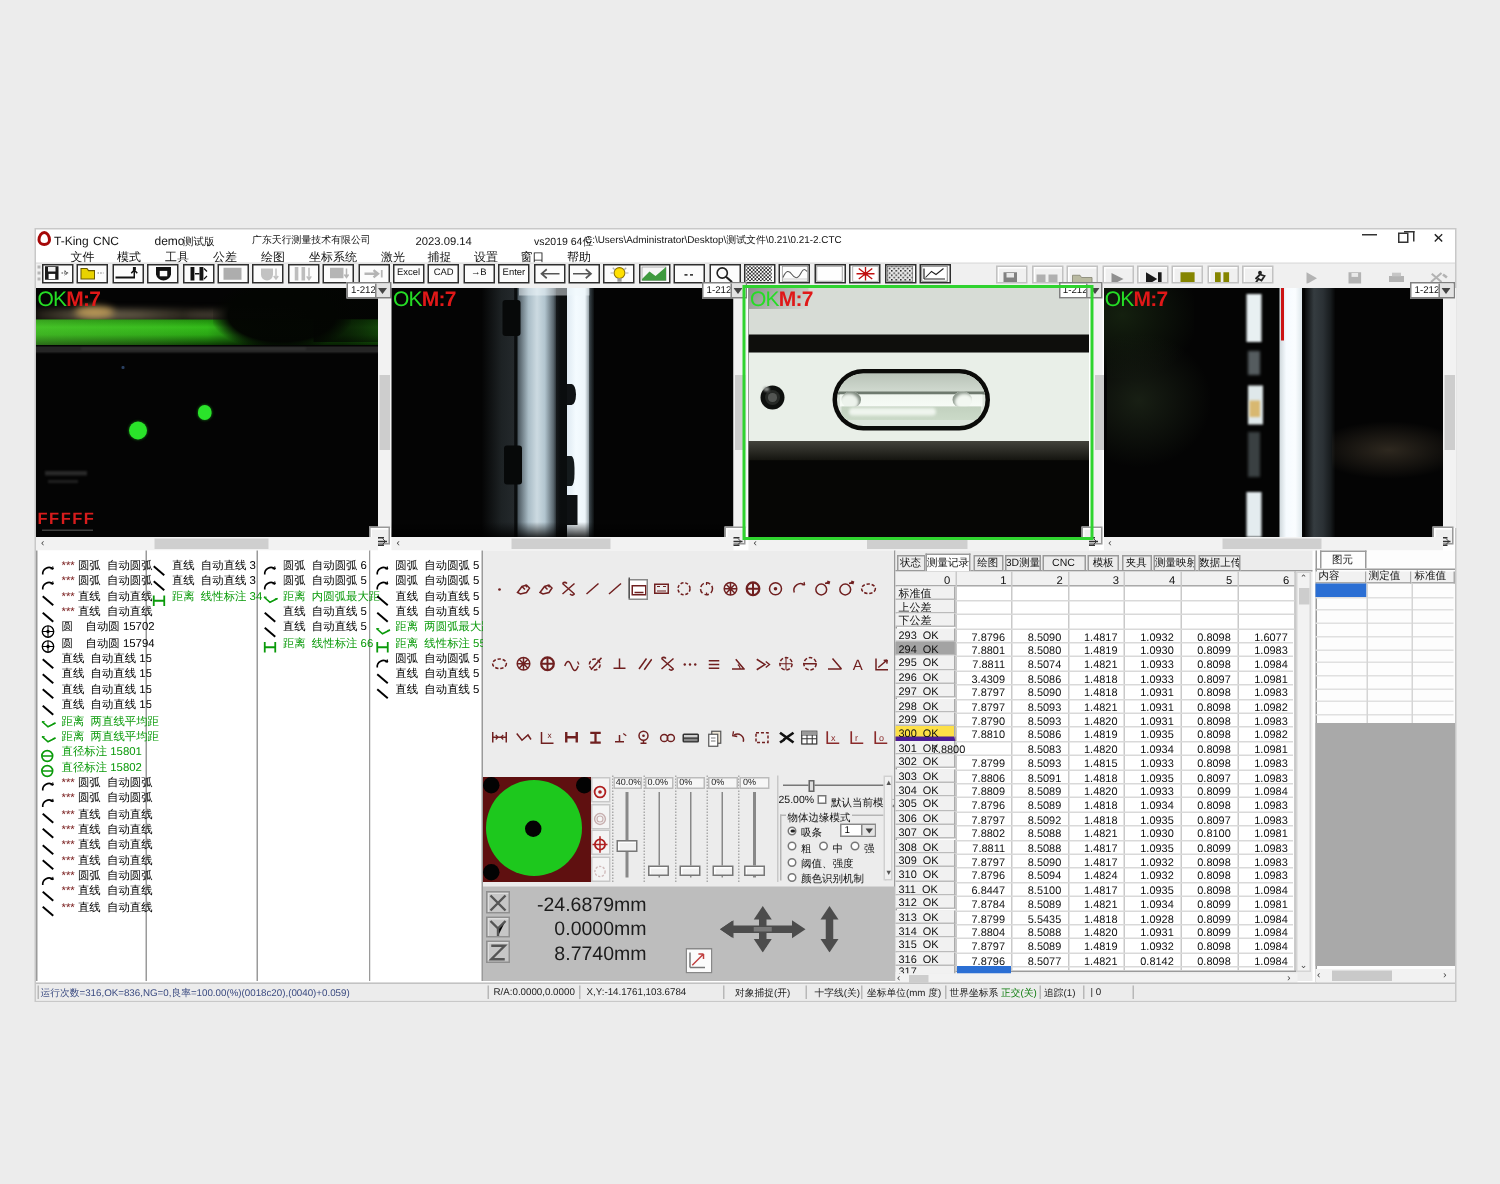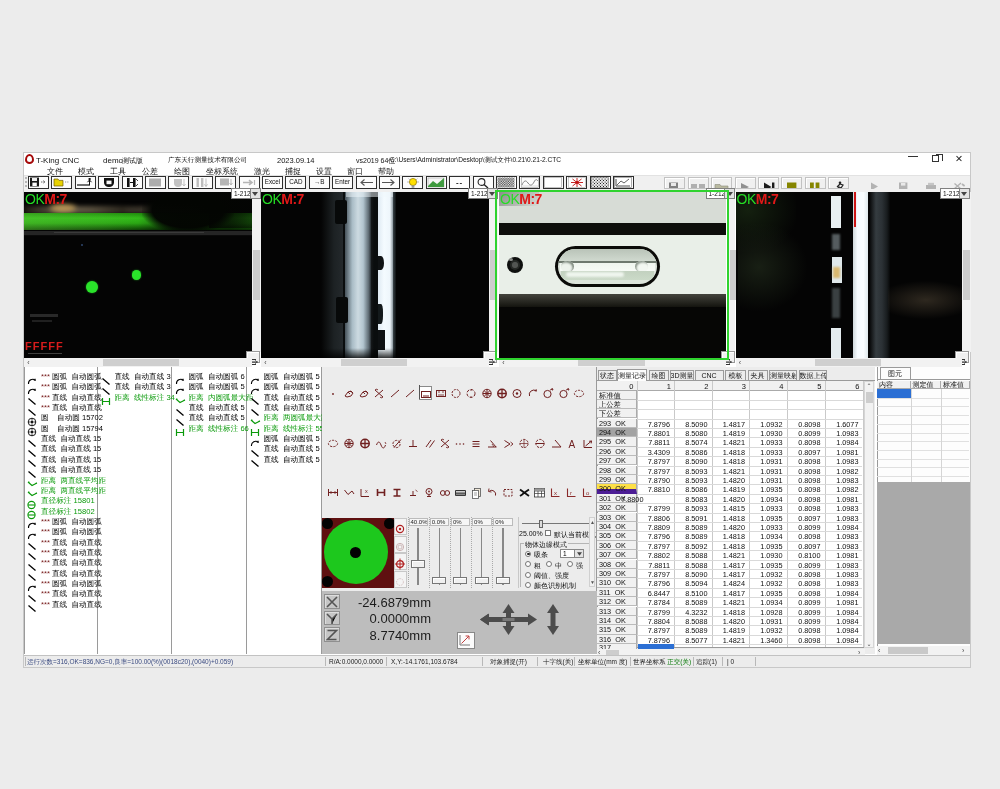--- a/index.html
+++ b/index.html
@@ -1036,21 +1036,21 @@
 <div class="a" style="left:824.5px;top:466.4999999999999px;width:34.0px;font-size:7.3px;text-align:right;color:#111">1.0982</div>
 <div class="a" style="left:597px;top:474.89999999999986px;width:265px;height:1px;background:#d9d9d9"></div>
 <div class="a" style="left:597px;top:474.89999999999986px;width:39.5px;height:9.4px;background:#f1f1f1;border-bottom:1px solid #bbb;border-right:1px solid #aaa;font-size:7.3px;line-height:9px;padding-left:2px;color:#111">299&nbsp;&nbsp;OK</div>
 <div class="a" style="left:636.5px;top:475.89999999999986px;width:33.5px;font-size:7.3px;text-align:right;color:#111">7.8790</div>
 <div class="a" style="left:674px;top:475.89999999999986px;width:33.5px;font-size:7.3px;text-align:right;color:#111">8.5093</div>
 <div class="a" style="left:711.5px;top:475.89999999999986px;width:33.5px;font-size:7.3px;text-align:right;color:#111">1.4820</div>
 <div class="a" style="left:749px;top:475.89999999999986px;width:33.5px;font-size:7.3px;text-align:right;color:#111">1.0931</div>
 <div class="a" style="left:786.5px;top:475.89999999999986px;width:34.0px;font-size:7.3px;text-align:right;color:#111">0.8098</div>
 <div class="a" style="left:824.5px;top:475.89999999999986px;width:34.0px;font-size:7.3px;text-align:right;color:#111">1.0983</div>
 <div class="a" style="left:597px;top:484.29999999999984px;width:265px;height:1px;background:#d9d9d9"></div>
-<div class="a" style="left:597px;top:484.29999999999984px;width:39.5px;height:9.4px;background:#fde047;border-bottom:5px solid #4c1d95;border-right:1px solid #aaa;font-size:7.3px;line-height:9px;padding-left:2px;color:#111">300&nbsp;&nbsp;OK</div>
+<div class="a" style="left:597px;top:484.29999999999984px;width:39.5px;height:9.4px;background:#fde047;border-bottom:3px solid #4c1d95;border-right:1px solid #aaa;font-size:7.3px;line-height:9px;padding-left:2px;color:#111">300&nbsp;&nbsp;OK</div>
 <div class="a" style="left:636.5px;top:485.29999999999984px;width:33.5px;font-size:7.3px;text-align:right;color:#111">7.8810</div>
 <div class="a" style="left:674px;top:485.29999999999984px;width:33.5px;font-size:7.3px;text-align:right;color:#111">8.5086</div>
 <div class="a" style="left:711.5px;top:485.29999999999984px;width:33.5px;font-size:7.3px;text-align:right;color:#111">1.4819</div>
 <div class="a" style="left:749px;top:485.29999999999984px;width:33.5px;font-size:7.3px;text-align:right;color:#111">1.0935</div>
 <div class="a" style="left:786.5px;top:485.29999999999984px;width:34.0px;font-size:7.3px;text-align:right;color:#111">0.8098</div>
 <div class="a" style="left:824.5px;top:485.29999999999984px;width:34.0px;font-size:7.3px;text-align:right;color:#111">1.0982</div>
 <div class="a" style="left:597px;top:493.6999999999998px;width:265px;height:1px;background:#d9d9d9"></div>
 <div class="a" style="left:597px;top:493.6999999999998px;width:39.5px;height:9.4px;background:#f1f1f1;border-bottom:1px solid #bbb;border-right:1px solid #aaa;font-size:7.3px;line-height:9px;padding-left:2px;color:#111">301&nbsp;&nbsp;OK</div>
 <div class="a" style="left:610px;top:494.6999999999998px;width:33.5px;font-size:7.3px;text-align:right;color:#111">7.8800</div>
 <div class="a" style="left:674px;top:494.6999999999998px;width:33.5px;font-size:7.3px;text-align:right;color:#111">8.5083</div>
@@ -1142,21 +1142,21 @@
 <div class="a" style="left:597px;top:597.0999999999996px;width:39.5px;height:9.4px;background:#f1f1f1;border-bottom:1px solid #bbb;border-right:1px solid #aaa;font-size:7.3px;line-height:9px;padding-left:2px;color:#111">312&nbsp;&nbsp;OK</div>
 <div class="a" style="left:636.5px;top:598.0999999999996px;width:33.5px;font-size:7.3px;text-align:right;color:#111">7.8784</div>
 <div class="a" style="left:674px;top:598.0999999999996px;width:33.5px;font-size:7.3px;text-align:right;color:#111">8.5089</div>
 <div class="a" style="left:711.5px;top:598.0999999999996px;width:33.5px;font-size:7.3px;text-align:right;color:#111">1.4821</div>
 <div class="a" style="left:749px;top:598.0999999999996px;width:33.5px;font-size:7.3px;text-align:right;color:#111">1.0934</div>
 <div class="a" style="left:786.5px;top:598.0999999999996px;width:34.0px;font-size:7.3px;text-align:right;color:#111">0.8099</div>
 <div class="a" style="left:824.5px;top:598.0999999999996px;width:34.0px;font-size:7.3px;text-align:right;color:#111">1.0981</div>
 <div class="a" style="left:597px;top:606.4999999999995px;width:265px;height:1px;background:#d9d9d9"></div>
 <div class="a" style="left:597px;top:606.4999999999995px;width:39.5px;height:9.4px;background:#f1f1f1;border-bottom:1px solid #bbb;border-right:1px solid #aaa;font-size:7.3px;line-height:9px;padding-left:2px;color:#111">313&nbsp;&nbsp;OK</div>
 <div class="a" style="left:636.5px;top:607.4999999999995px;width:33.5px;font-size:7.3px;text-align:right;color:#111">7.8799</div>
-<div class="a" style="left:674px;top:607.4999999999995px;width:33.5px;font-size:7.3px;text-align:right;color:#111">4.3232</div>
+<div class="a" style="left:674px;top:607.4999999999995px;width:33.5px;font-size:7.3px;text-align:right;color:#111">5.5435</div>
 <div class="a" style="left:711.5px;top:607.4999999999995px;width:33.5px;font-size:7.3px;text-align:right;color:#111">1.4818</div>
 <div class="a" style="left:749px;top:607.4999999999995px;width:33.5px;font-size:7.3px;text-align:right;color:#111">1.0928</div>
 <div class="a" style="left:786.5px;top:607.4999999999995px;width:34.0px;font-size:7.3px;text-align:right;color:#111">0.8099</div>
 <div class="a" style="left:824.5px;top:607.4999999999995px;width:34.0px;font-size:7.3px;text-align:right;color:#111">1.0984</div>
 <div class="a" style="left:597px;top:615.8999999999995px;width:265px;height:1px;background:#d9d9d9"></div>
 <div class="a" style="left:597px;top:615.8999999999995px;width:39.5px;height:9.4px;background:#f1f1f1;border-bottom:1px solid #bbb;border-right:1px solid #aaa;font-size:7.3px;line-height:9px;padding-left:2px;color:#111">314&nbsp;&nbsp;OK</div>
 <div class="a" style="left:636.5px;top:616.8999999999995px;width:33.5px;font-size:7.3px;text-align:right;color:#111">7.8804</div>
 <div class="a" style="left:674px;top:616.8999999999995px;width:33.5px;font-size:7.3px;text-align:right;color:#111">8.5088</div>
 <div class="a" style="left:711.5px;top:616.8999999999995px;width:33.5px;font-size:7.3px;text-align:right;color:#111">1.4820</div>
 <div class="a" style="left:749px;top:616.8999999999995px;width:33.5px;font-size:7.3px;text-align:right;color:#111">1.0931</div>
@@ -1168,21 +1168,21 @@
 <div class="a" style="left:674px;top:626.2999999999995px;width:33.5px;font-size:7.3px;text-align:right;color:#111">8.5089</div>
 <div class="a" style="left:711.5px;top:626.2999999999995px;width:33.5px;font-size:7.3px;text-align:right;color:#111">1.4819</div>
 <div class="a" style="left:749px;top:626.2999999999995px;width:33.5px;font-size:7.3px;text-align:right;color:#111">1.0932</div>
 <div class="a" style="left:786.5px;top:626.2999999999995px;width:34.0px;font-size:7.3px;text-align:right;color:#111">0.8098</div>
 <div class="a" style="left:824.5px;top:626.2999999999995px;width:34.0px;font-size:7.3px;text-align:right;color:#111">1.0984</div>
 <div class="a" style="left:597px;top:634.6999999999995px;width:265px;height:1px;background:#d9d9d9"></div>
 <div class="a" style="left:597px;top:634.6999999999995px;width:39.5px;height:9.4px;background:#f1f1f1;border-bottom:1px solid #bbb;border-right:1px solid #aaa;font-size:7.3px;line-height:9px;padding-left:2px;color:#111">316&nbsp;&nbsp;OK</div>
 <div class="a" style="left:636.5px;top:635.6999999999995px;width:33.5px;font-size:7.3px;text-align:right;color:#111">7.8796</div>
 <div class="a" style="left:674px;top:635.6999999999995px;width:33.5px;font-size:7.3px;text-align:right;color:#111">8.5077</div>
 <div class="a" style="left:711.5px;top:635.6999999999995px;width:33.5px;font-size:7.3px;text-align:right;color:#111">1.4821</div>
-<div class="a" style="left:749px;top:635.6999999999995px;width:33.5px;font-size:7.3px;text-align:right;color:#111">1.3460</div>
+<div class="a" style="left:749px;top:635.6999999999995px;width:33.5px;font-size:7.3px;text-align:right;color:#111">0.8142</div>
 <div class="a" style="left:786.5px;top:635.6999999999995px;width:34.0px;font-size:7.3px;text-align:right;color:#111">0.8098</div>
 <div class="a" style="left:824.5px;top:635.6999999999995px;width:34.0px;font-size:7.3px;text-align:right;color:#111">1.0984</div>
 <div class="a" style="left:597px;top:644.0999999999995px;width:265px;height:1px;background:#d9d9d9"></div>
 <div class="a" style="left:597px;top:644.0999999999995px;width:39.5px;height:4.5px;background:#f1f1f1;border-right:1px solid #aaa;font-size:7.3px;line-height:8px;padding-left:2px;color:#111;overflow:hidden">317</div>
 <div class="a" style="left:637.5px;top:644.0999999999995px;width:36.5px;height:4.5px;background:#2b6fd4"></div>
 <div class="a" style="left:864px;top:381px;width:10px;height:267px;background:#f2f2f2;border:1px solid #d5d5d5"></div>
 <div class="a" style="left:865px;top:382px;width:8px;height:8px;font-size:6px;color:#444;text-align:center;line-height:8px">⌃</div>
 <div class="a" style="left:865px;top:640px;width:8px;height:8px;font-size:6px;color:#444;text-align:center;line-height:8px">⌄</div>
 <div class="a" style="left:865.5px;top:392px;width:7px;height:11px;background:#cdcdcd"></div>
 <div class="a" style="left:597px;top:648.5px;width:268px;height:8.5px;background:#f2f2f2"></div>

